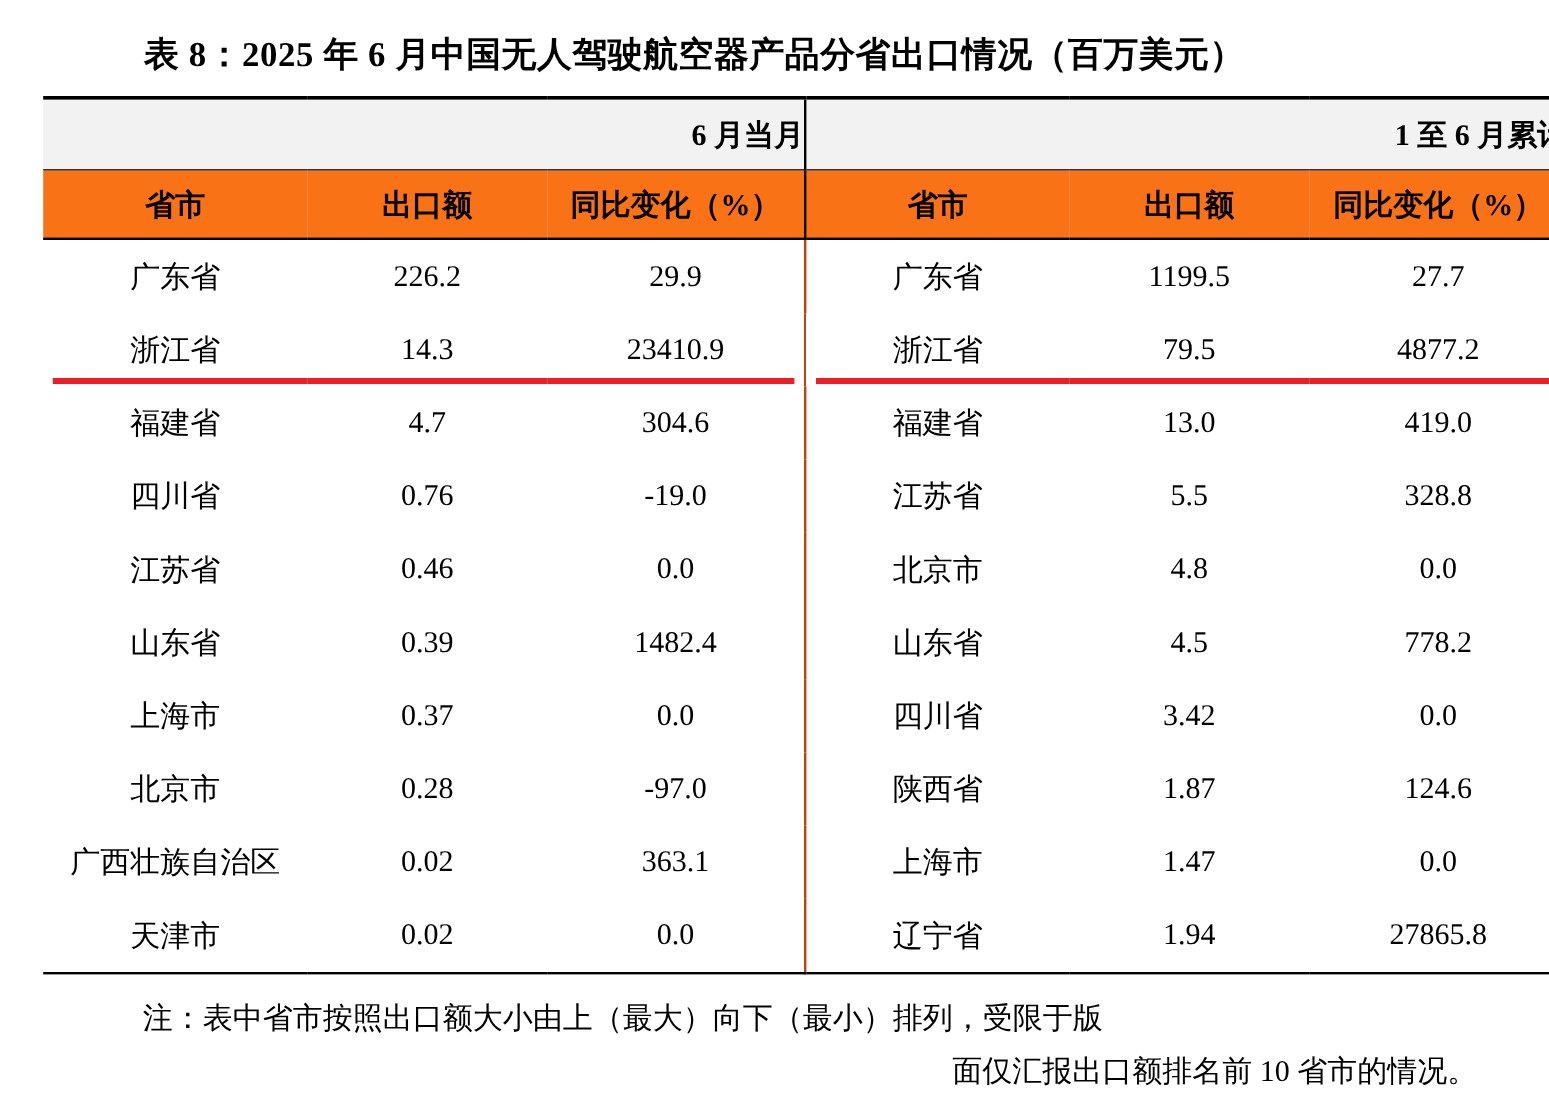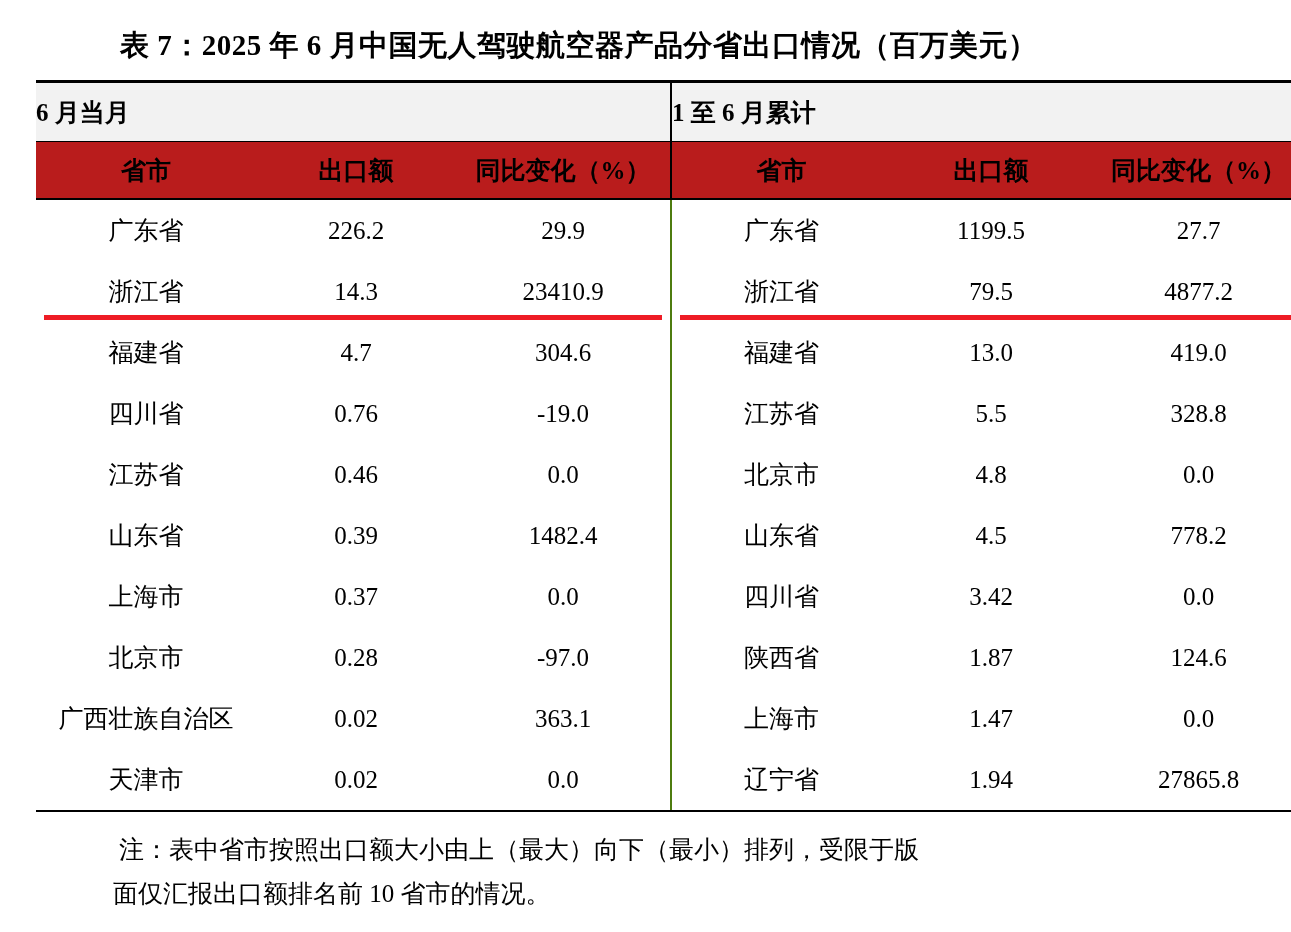--- a/index.html
+++ b/index.html
@@ -34,49 +34,49 @@
     margin: 0 0 0 36px;
     table-layout: fixed;
   }
   table.export-table td, table.export-table th {
     padding: 0;
     margin: 0;
   }
   .grp-head th {
     font-size: 25px;
     font-weight: 700;
-    text-align: left;
+    text-align: right;
     height: 58px;
     background: #f2f2f2;
     border-top: 3px solid #000;
     border-bottom: 1px solid #000;
   }
   .grp-head th.left-grp {
     border-right: 2px solid #000;
   }
   .col-head th {
     font-size: 25px;
     font-weight: 700;
     text-align: center;
     height: 56px;
-    background: #b91c1c;
+    background: #f97316;
     border-bottom: 2px solid #000;
   }
   .col-head th.sep {
     border-right: 2px solid #000;
   }
   tbody td {
     font-size: 25px;
     height: 61px;
     text-align: center;
     vertical-align: middle;
     background: #ffffff;
   }
   tbody td.sep {
-    border-right: 2px solid #4d7c0f;
+    border-right: 2px solid #c2410c;
   }
   tbody tr.last-row td {
     border-bottom: 2px solid #000;
   }
   td.prov {
     font-weight: 400;
   }
   td.num {
     font-family: "Liberation Serif", "DejaVu Serif", serif;
   }
@@ -104,31 +104,32 @@
     padding: 0 60px 0 63px;
     font-size: 25px;
     line-height: 1.75;
   }
   .note .line1 {
     text-indent: 56px;
   }
   .note .line2 {
     text-indent: 0;
     padding-left: 50px;
+    text-align: right;
   }
   col.c-prov { width: 220px; }
   col.c-val  { width: 200px; }
   col.c-chg  { width: 215px; }
 </style>
 </head>
 <body>
 
 <div class="page">
 
-  <div class="table-title">表 7：2025 年 6 月中国无人驾驶航空器产品分省出口情况（百万美元）</div>
+  <div class="table-title">表 8：2025 年 6 月中国无人驾驶航空器产品分省出口情况（百万美元）</div>
 
   <table class="export-table">
     <colgroup>
       <col class="c-prov">
         <col class="c-val">
         <col class="c-chg">
       <col class="c-prov">
         <col class="c-val">
         <col class="c-chg">
     </colgroup>

